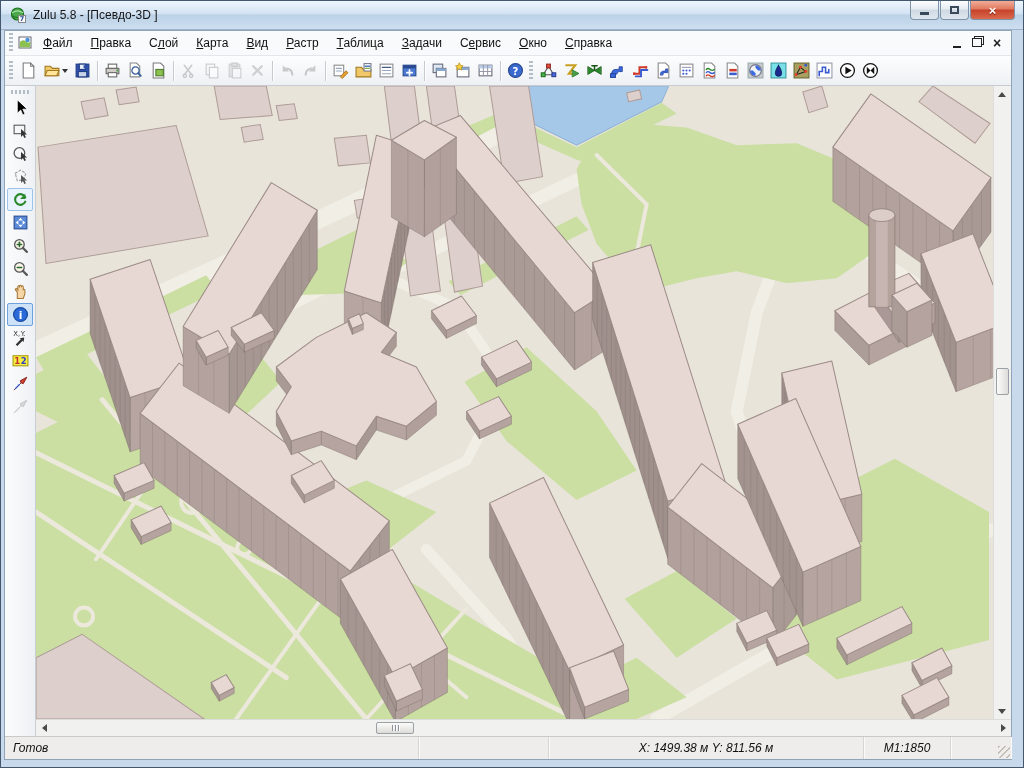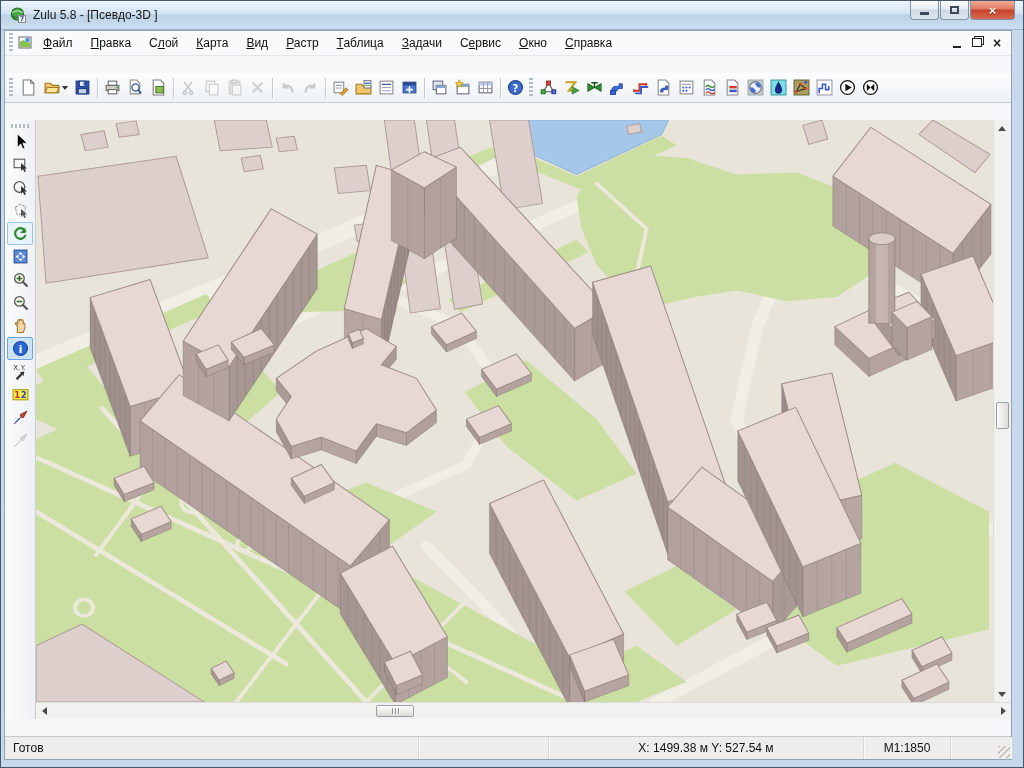--- a/index.html
+++ b/index.html
@@ -14,21 +14,21 @@
   .wincontrols{position:absolute;right:8px;top:0;display:flex;}
   .wbtn{width:29px;height:19px;margin-left:1px;border:1px solid #7e93a8;border-top:none;
     border-radius:0 0 4px 4px;background:linear-gradient(#fdfeff,#e5ecf2 45%,#cfd9e2 50%,#dfe7ee);
     display:flex;align-items:center;justify-content:center;box-sizing:border-box;}
   .wbtn .minbar{width:9px;height:3px;background:#3b4a5a;margin-top:7px;}
   .wbtn .maxbox{width:9px;height:8px;border:2px solid #3b4a5a;box-sizing:border-box;}
   .wbtn.close{width:45px;background:linear-gradient(#f2ab97,#e0795f 45%,#c6412a 50%,#d96a4e);
     color:#fff;font-weight:bold;font-size:13px;text-shadow:0 1px 1px #7a2012;}
   
   .inner{flex:1;display:flex;flex-direction:column;margin:0 11px 7px 3px;border:1px solid #8fa4b8;
-    background:#f6f7f8;min-height:0;gap:17px;}
+    background:#f6f7f8;min-height:0;}
   
   .menubar{height:24px;flex:0 0 24px;display:flex;align-items:center;background:#f9fafb;
     border-bottom:1px solid #e3e6ea;position:relative;font-size:12px;}
   .menu-item{padding:3px 9px;color:#111;}
   .menu-item u{text-decoration:underline;}
   .mdicontrols{position:absolute;right:4px;top:3px;display:flex;align-items:center;}
   .mbtn{width:20px;height:17px;display:flex;align-items:center;justify-content:center;color:#222;}
   .mbtn .minbar{width:8px;height:2px;background:#222;margin-top:8px;}
   .mbtn .resbox{width:8px;height:7px;border:1px solid #222;box-shadow:2px -2px 0 -1px #f9fafb,2px -2px 0 0 #222;}
   .mbtn.x{font-size:14px;font-weight:bold;}
@@ -69,21 +69,21 @@
   .tri.right{border-top:4px solid transparent;border-bottom:4px solid transparent;border-left:5px solid #4a4a48;}
   .vthumb{position:absolute;left:2px;width:13px;border:1px solid #9aa0a6;border-radius:2px;
     background:linear-gradient(90deg,#fbfbfa,#dddcd8);box-sizing:border-box;}
   .hthumb{position:absolute;top:2px;height:12px;border:1px solid #9aa0a6;border-radius:2px;
     background:linear-gradient(#fbfbfa,#dddcd8);box-sizing:border-box;display:flex;align-items:center;justify-content:center;gap:2px;}
   .hthumb i{display:block;width:1px;height:6px;background:#8a9098;box-shadow:1px 0 0 #fff;}
   
   .statusbar{height:22px;flex:0 0 22px;display:flex;align-items:center;background:#eeedeb;
     border-top:1px solid #c9c9c9;font-size:12px;color:#111;position:relative;}
   .ssec{height:100%;display:flex;align-items:center;border-right:1px solid #d8d6d2;
-    box-shadow:1px 0 0 #fbfaf8;box-sizing:border-box;}
+    box-shadow:1px 0 0 #fbfaf8;box-sizing:border-box;font-style:italic;}
   .s-ready{width:414px;padding-left:8px;}
   .s-b{width:130px;}
   .s-coords{width:315px;justify-content:center;}
   .s-scale{width:87px;justify-content:center;}
   .s-end{flex:1;border-right:none;}
   .sgrip{position:absolute;right:1px;bottom:1px;width:12px;height:12px;
     background:repeating-linear-gradient(135deg,#c2beb6 0 1.5px,rgba(0,0,0,0) 1.5px 4.5px);}
 </style>
 </head>
 <body>
@@ -858,19 +858,19 @@
             </div>
           <div class="sbtn" style="right:0;top:0;width:16px;height:15px">
               <span class="tri right"></span>
             </div>
         </div>
       </div>
     </div>
     <div class="statusbar">
       <span class="ssec s-ready">Готов</span>
       <span class="ssec s-b"></span>
-      <span class="ssec s-coords">X:  1499.38 м  Y:   527.54 м</span>
+      <span class="ssec s-coords">X:  1499.38 м  Y:   811.56 м</span>
       <span class="ssec s-scale">М1:1850</span>
       <span class="ssec s-end"></span>
       <span class="sgrip"></span>
     </div>
   </div>
 </div>
 
 </body></html>

